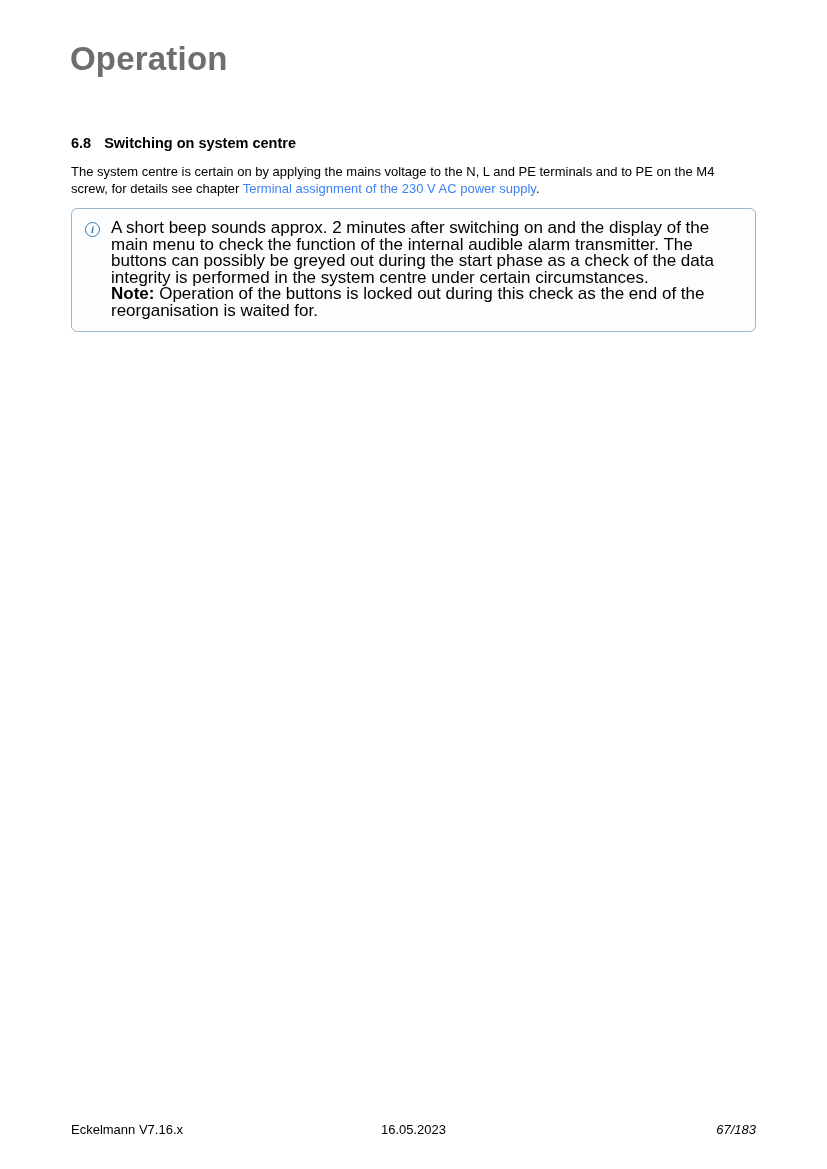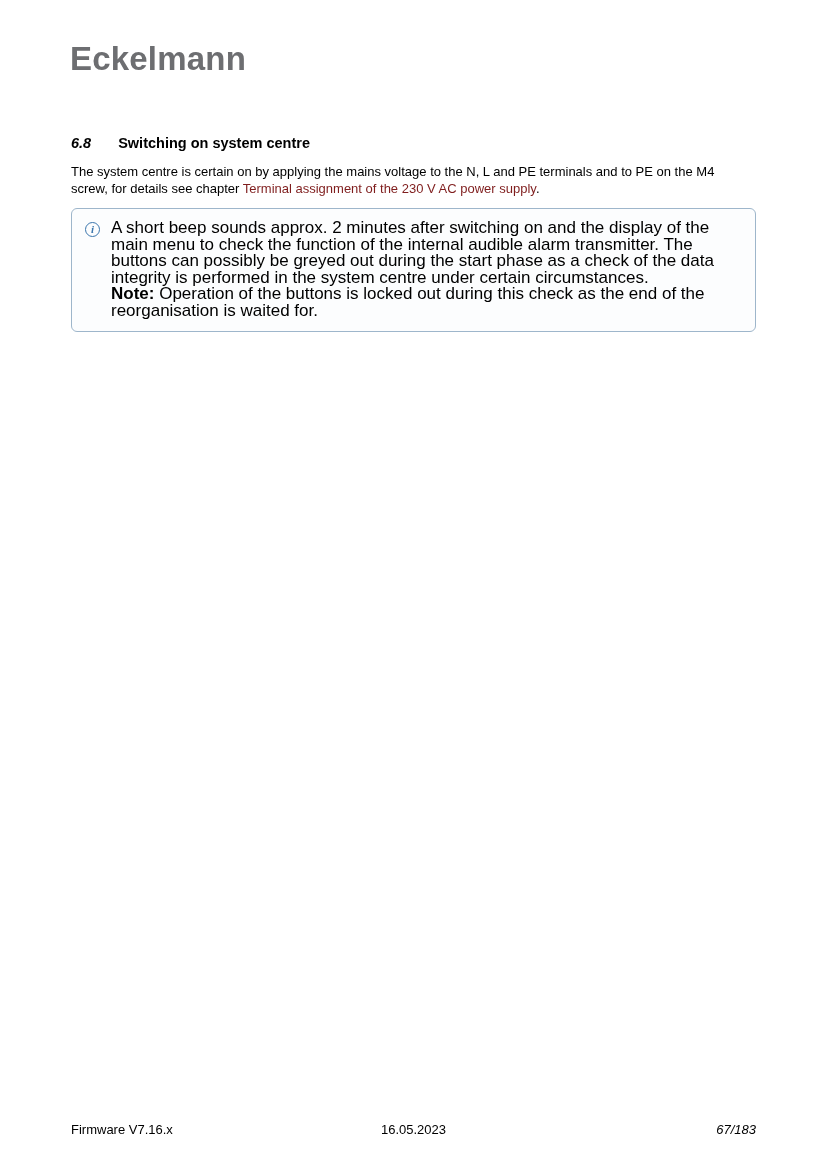--- a/index.html
+++ b/index.html
@@ -25,33 +25,33 @@
 
   .heading {
     position: absolute;
     left: 71px;
     top: 135px;
     font-size: 14.5px;
     font-weight: 700;
     color: #000000;
     white-space: nowrap;
   }
-  .heading .num { display: inline-block; margin-right: 27px; font-style: italic; }
+  .heading .num { display: inline-block; margin-right: 13px; }
 
   .para {
     position: absolute;
     left: 71px;
     top: 163px;
     width: 678px;
     font-size: 13px;
     line-height: 17px;
     color: #000000;
   }
   .link {
-    color: #7f1d1d;
+    color: #3b82f6;
     text-decoration: none;
     cursor: pointer;
   }
 
   .infobox {
     position: absolute;
     left: 71px;
     top: 208px;
     width: 685px;
     min-height: 117px;
@@ -96,28 +96,28 @@
     font-size: 13px;
     color: #000000;
   }
   .footer > div { flex: 1; }
   .footer .c { text-align: center; }
   .footer .r { text-align: right; font-style: italic; }
 </style>
 </head>
 <body>
 
-<div class="logo">Eckelmann</div>
+<div class="logo">Operation</div>
 
 <h2 class="heading"><span class="num">6.8</span><span>Switching on system centre</span></h2>
 
 <p class="para"><span>The system centre is certain on by applying the mains voltage to the N, L and PE terminals and to PE on the M4 screw, for details see chapter </span><a class="link" href="#">Terminal assignment of the 230 V AC power supply</a><span>.</span></p>
 
 <div class="infobox">
   <span class="info-icon">i</span>
   <div class="info-text"><span>A short beep sounds approx. 2 minutes after switching on and the display of the main menu to check the function of the internal audible alarm transmitter. The buttons can possibly be greyed out during the start phase as a check of the data integrity is performed in the system centre under certain circumstances.</span><br><b>Note:</b><span> Operation of the buttons is locked out during this check as the end of the reorganisation is waited for.</span></div>
 </div>
 
 <div class="footer">
-  <div class="l">Firmware V7.16.x</div>
+  <div class="l">Eckelmann V7.16.x</div>
   <div class="c">16.05.2023</div>
   <div class="r">67/183</div>
 </div>
 
 </body></html>

